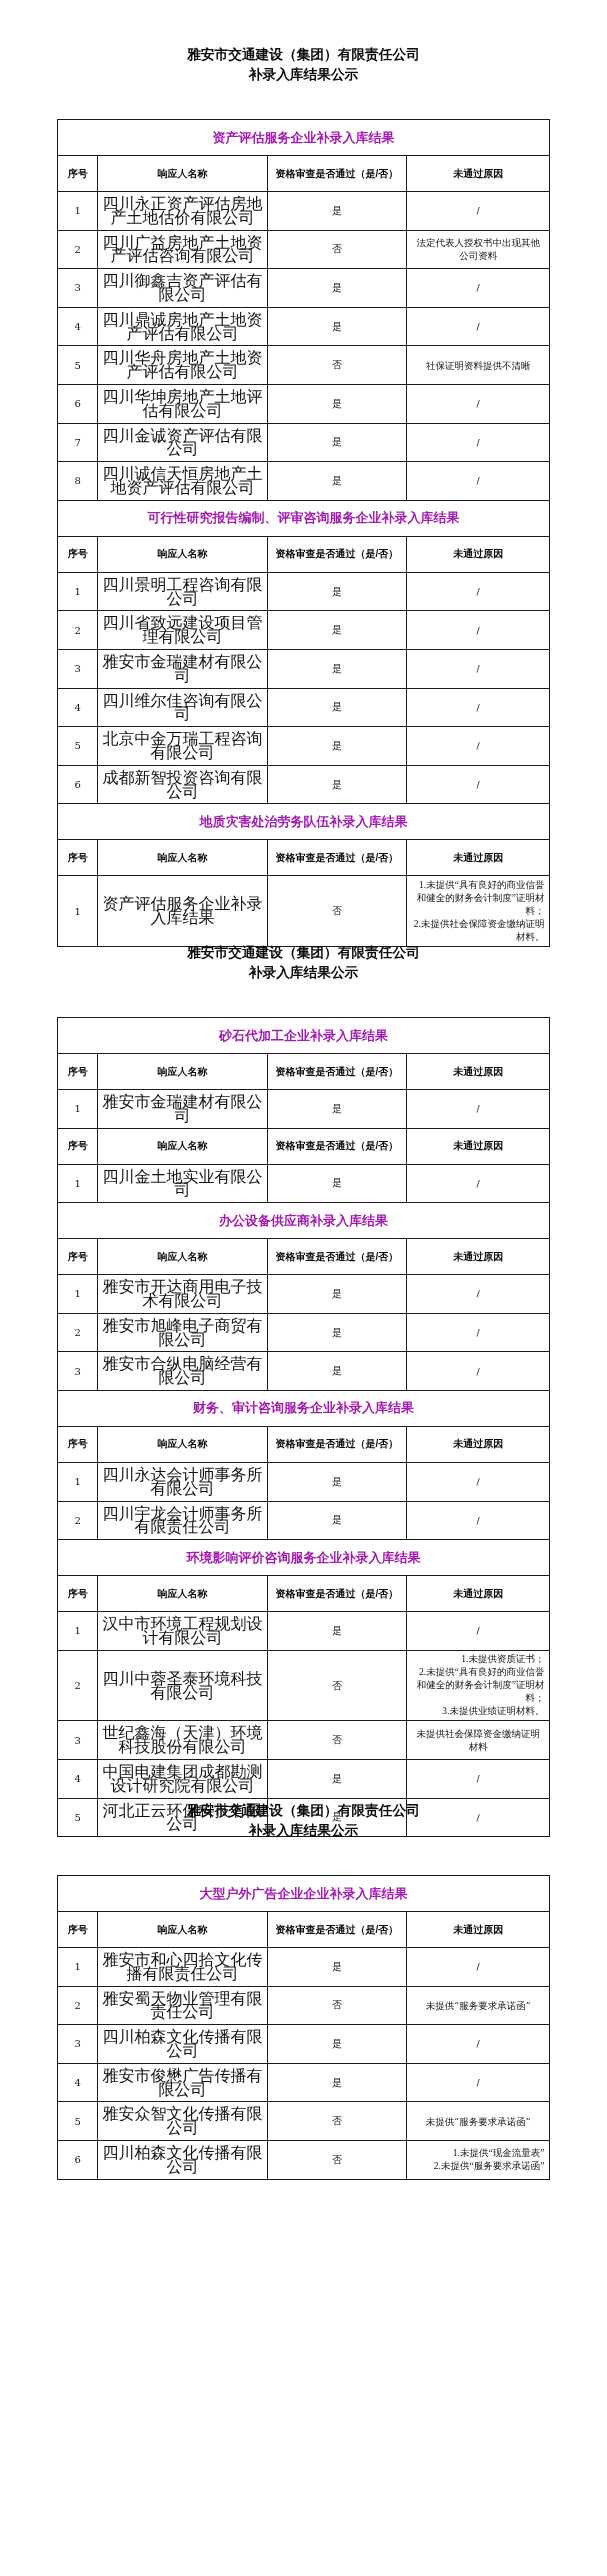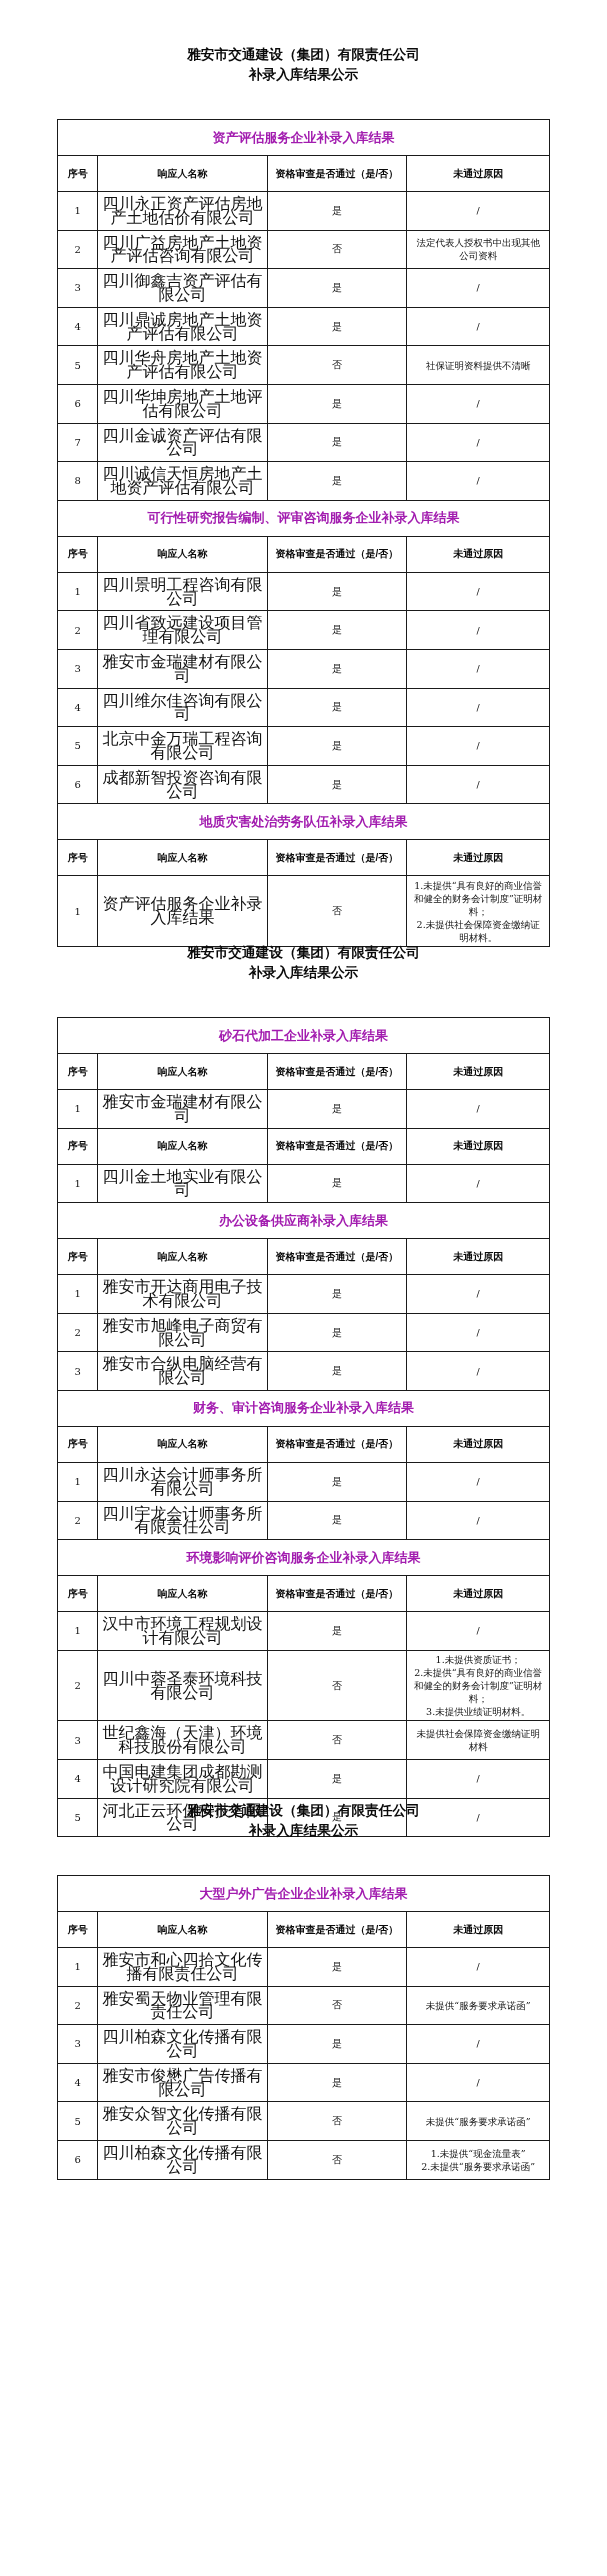--- a/index.html
+++ b/index.html
@@ -34,21 +34,21 @@
   td.c-no, td.c-pass{
     text-align:center;font-size:10px;height:33px;padding:1.5px 2.3px;
   }
   td.c-name{
     text-align:center;font-size:16px;line-height:13.7px;height:33px;padding:1.5px 3px;
   }
   td.c-reason{
     font-size:9.5px;line-height:13px;height:33px;padding:2.3px 4.6px;
   }
   td.c-reason.center{text-align:center;}
-  td.c-reason.left{text-align:center;}
+  td.c-reason.left{text-align:right;font-family:Liberation Serif, serif;}
   .reason-line{display:block;}
 </style>
 </head>
 <body>
 
 <div id="document-root">
     <div class="doc-block block-0">
       <div class="doc-title">
         <div>雅安市交通建设（集团）有限责任公司</div>
         <div>补录入库结果公示</div>

